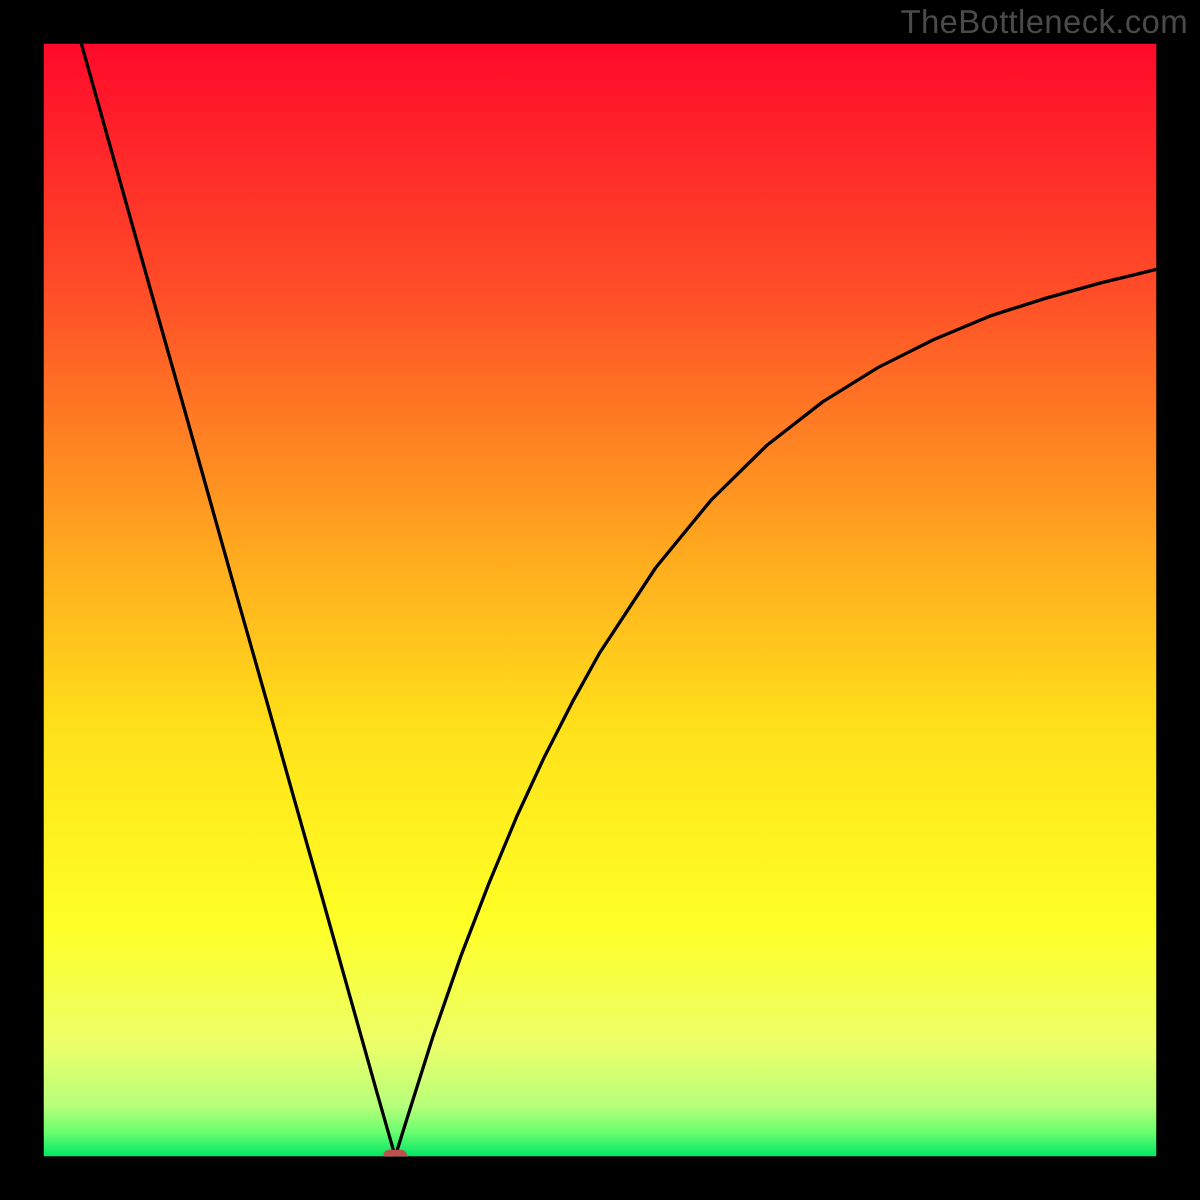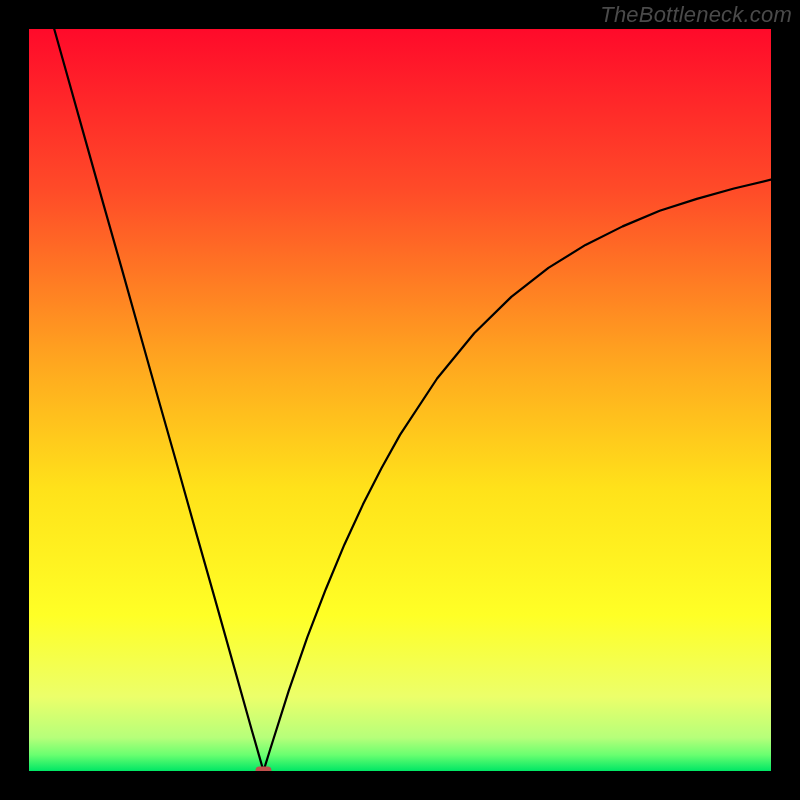--- a/index.html
+++ b/index.html
@@ -19,21 +19,20 @@
   }
   .watermark {
     position: absolute;
     top: 2px;
     right: 8px;
     color: #4a4a4a;
     font-size: 22px;
     font-weight: 400;
     letter-spacing: 0.2px;
     z-index: 10;
-    font-style: italic;
   }
   .plot {
     position: absolute;
     left: 29px;
     top: 29px;
     width: 742px;
     height: 742px;
   }
   .plot svg {
     display: block;

